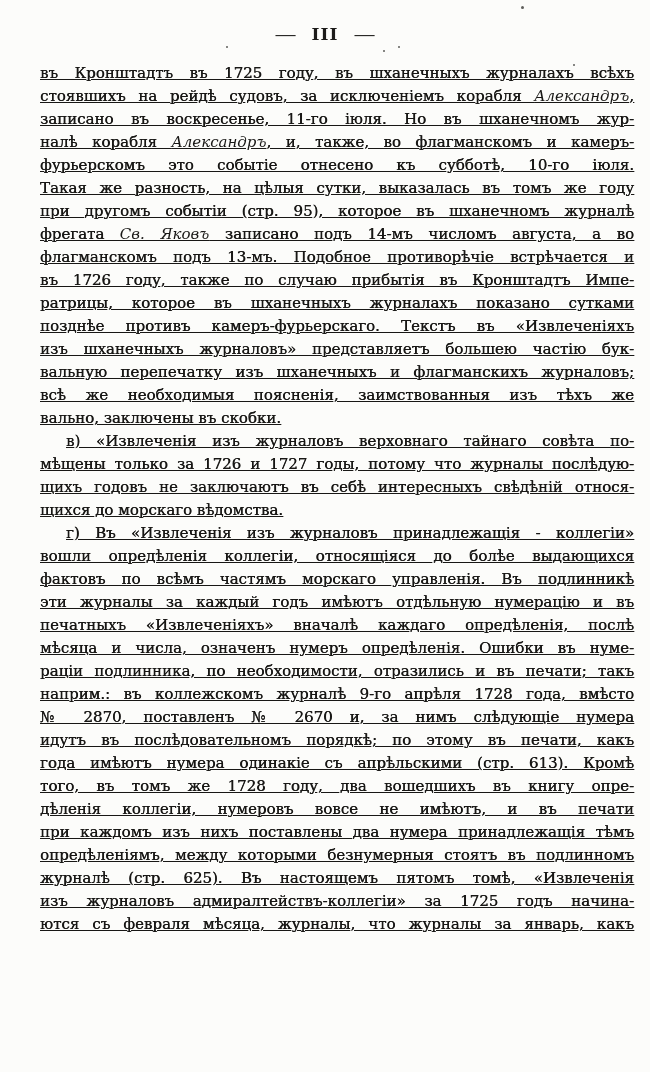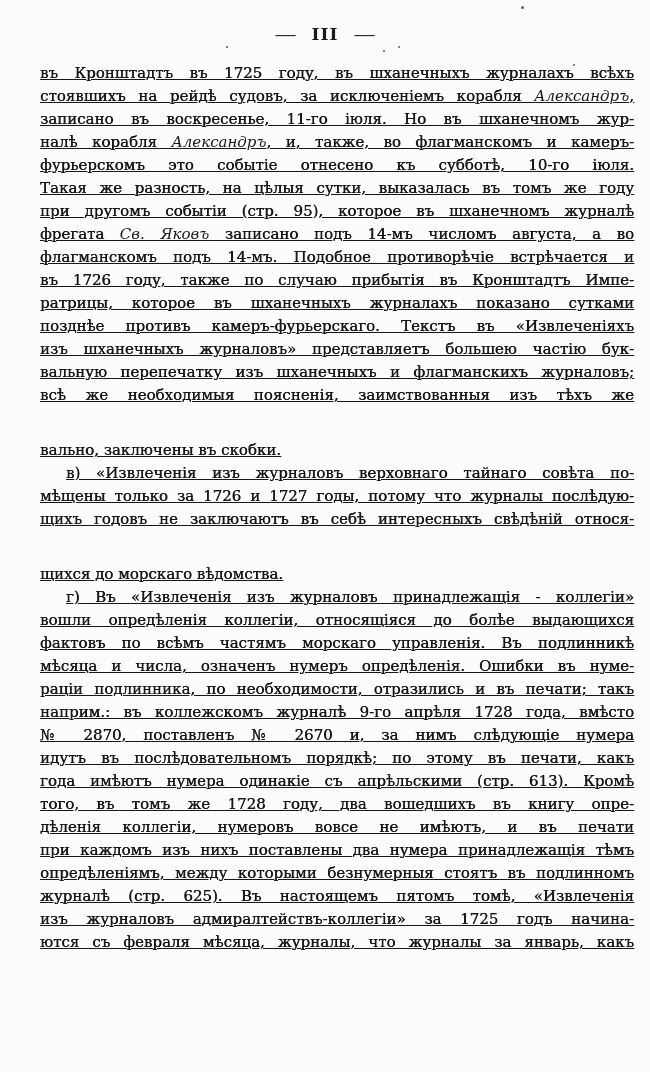--- a/index.html
+++ b/index.html
@@ -45,21 +45,20 @@
   }
   .line {
     height: 23px;
     line-height: 23px;
     white-space: nowrap;
     text-align: justify;
     text-align-last: justify;
   }
   .line.no-just {
     text-align-last: left;
-    margin-top: 32px;
   }
   .line.indent {
     text-indent: 26px;
   }
   .line i {
     font-style: italic;
     text-shadow: none;
   }
   .speck {
     position: absolute;
@@ -81,35 +80,37 @@
 
   <div class="text-block" id="text-block">
       <div class="line">въ Кронштадтъ въ 1725 году, въ шханечныхъ журналахъ всѣхъ</div>
       <div class="line">стоявшихъ на рейдѣ судовъ, за исключеніемъ корабля <i>Александръ</i>,</div>
       <div class="line">записано въ воскресенье, 11-го іюля. Но въ шханечномъ жур-</div>
       <div class="line">налѣ корабля <i>Александръ</i>, и, также, во флагманскомъ и камеръ-</div>
       <div class="line">фурьерскомъ это событіе отнесено къ субботѣ, 10-го іюля.</div>
       <div class="line">Такая же разность, на цѣлыя сутки, выказалась въ томъ же году</div>
       <div class="line">при другомъ событіи (стр. 95), которое въ шханечномъ журналѣ</div>
       <div class="line">фрегата <i>Св. Яковъ</i> записано подъ 14-мъ числомъ августа, а во</div>
-      <div class="line">флагманскомъ подъ 14-мъ. Подобное противорѣчіе встрѣчается и</div>
+      <div class="line">флагманскомъ подъ 13-мъ. Подобное противорѣчіе встрѣчается и</div>
       <div class="line">въ 1726 году, также по случаю прибытія въ Кронштадтъ Импе-</div>
       <div class="line">ратрицы, которое въ шханечныхъ журналахъ показано сутками</div>
       <div class="line">позднѣе противъ камеръ-фурьерскаго. Текстъ въ «Извлеченіяхъ</div>
       <div class="line">изъ шханечныхъ журналовъ» представляетъ большею частію бук-</div>
       <div class="line">вальную перепечатку изъ шханечныхъ и флагманскихъ журналовъ;</div>
       <div class="line">всѣ же необходимыя поясненія, заимствованныя изъ тѣхъ же</div>
       <div class="line no-just">вально, заключены въ скобки.</div>
       <div class="line indent">в) «Извлеченія изъ журналовъ верховнаго тайнаго совѣта по-</div>
       <div class="line">мѣщены только за 1726 и 1727 годы, потому что журналы послѣдую-</div>
       <div class="line">щихъ годовъ не заключаютъ въ себѣ интересныхъ свѣдѣній относя-</div>
       <div class="line no-just">щихся до морскаго вѣдомства.</div>
       <div class="line indent">г) Въ «Извлеченія изъ журналовъ принадлежащія - коллегіи»</div>
       <div class="line">вошли опредѣленія коллегіи, относящіяся до болѣе выдающихся</div>
       <div class="line">фактовъ по всѣмъ частямъ морскаго управленія. Въ подлинникѣ</div>
+      <div class="line">эти журналы за каждый годъ имѣютъ отдѣльную нумерацію и въ</div>
+      <div class="line">печатныхъ «Извлеченіяхъ» вначалѣ каждаго опредѣленія, послѣ</div>
       <div class="line">мѣсяца и числа, означенъ нумеръ опредѣленія. Ошибки въ нуме-</div>
       <div class="line">раціи подлинника, по необходимости, отразились и въ печати; такъ</div>
       <div class="line">наприм.: въ коллежскомъ журналѣ 9-го апрѣля 1728 года, вмѣсто</div>
       <div class="line">№ 2870, поставленъ № 2670 и, за нимъ слѣдующіе нумера</div>
       <div class="line">идутъ въ послѣдовательномъ порядкѣ; по этому въ печати, какъ</div>
       <div class="line">года имѣютъ нумера одинакіе съ апрѣльскими (стр. 613). Кромѣ</div>
       <div class="line">того, въ томъ же 1728 году, два вошедшихъ въ книгу опре-</div>
       <div class="line">дѣленія коллегіи, нумеровъ вовсе не имѣютъ, и въ печати</div>
       <div class="line">при каждомъ изъ нихъ поставлены два нумера принадлежащія тѣмъ</div>
       <div class="line">опредѣленіямъ, между которыми безнумерныя стоятъ въ подлинномъ</div>

